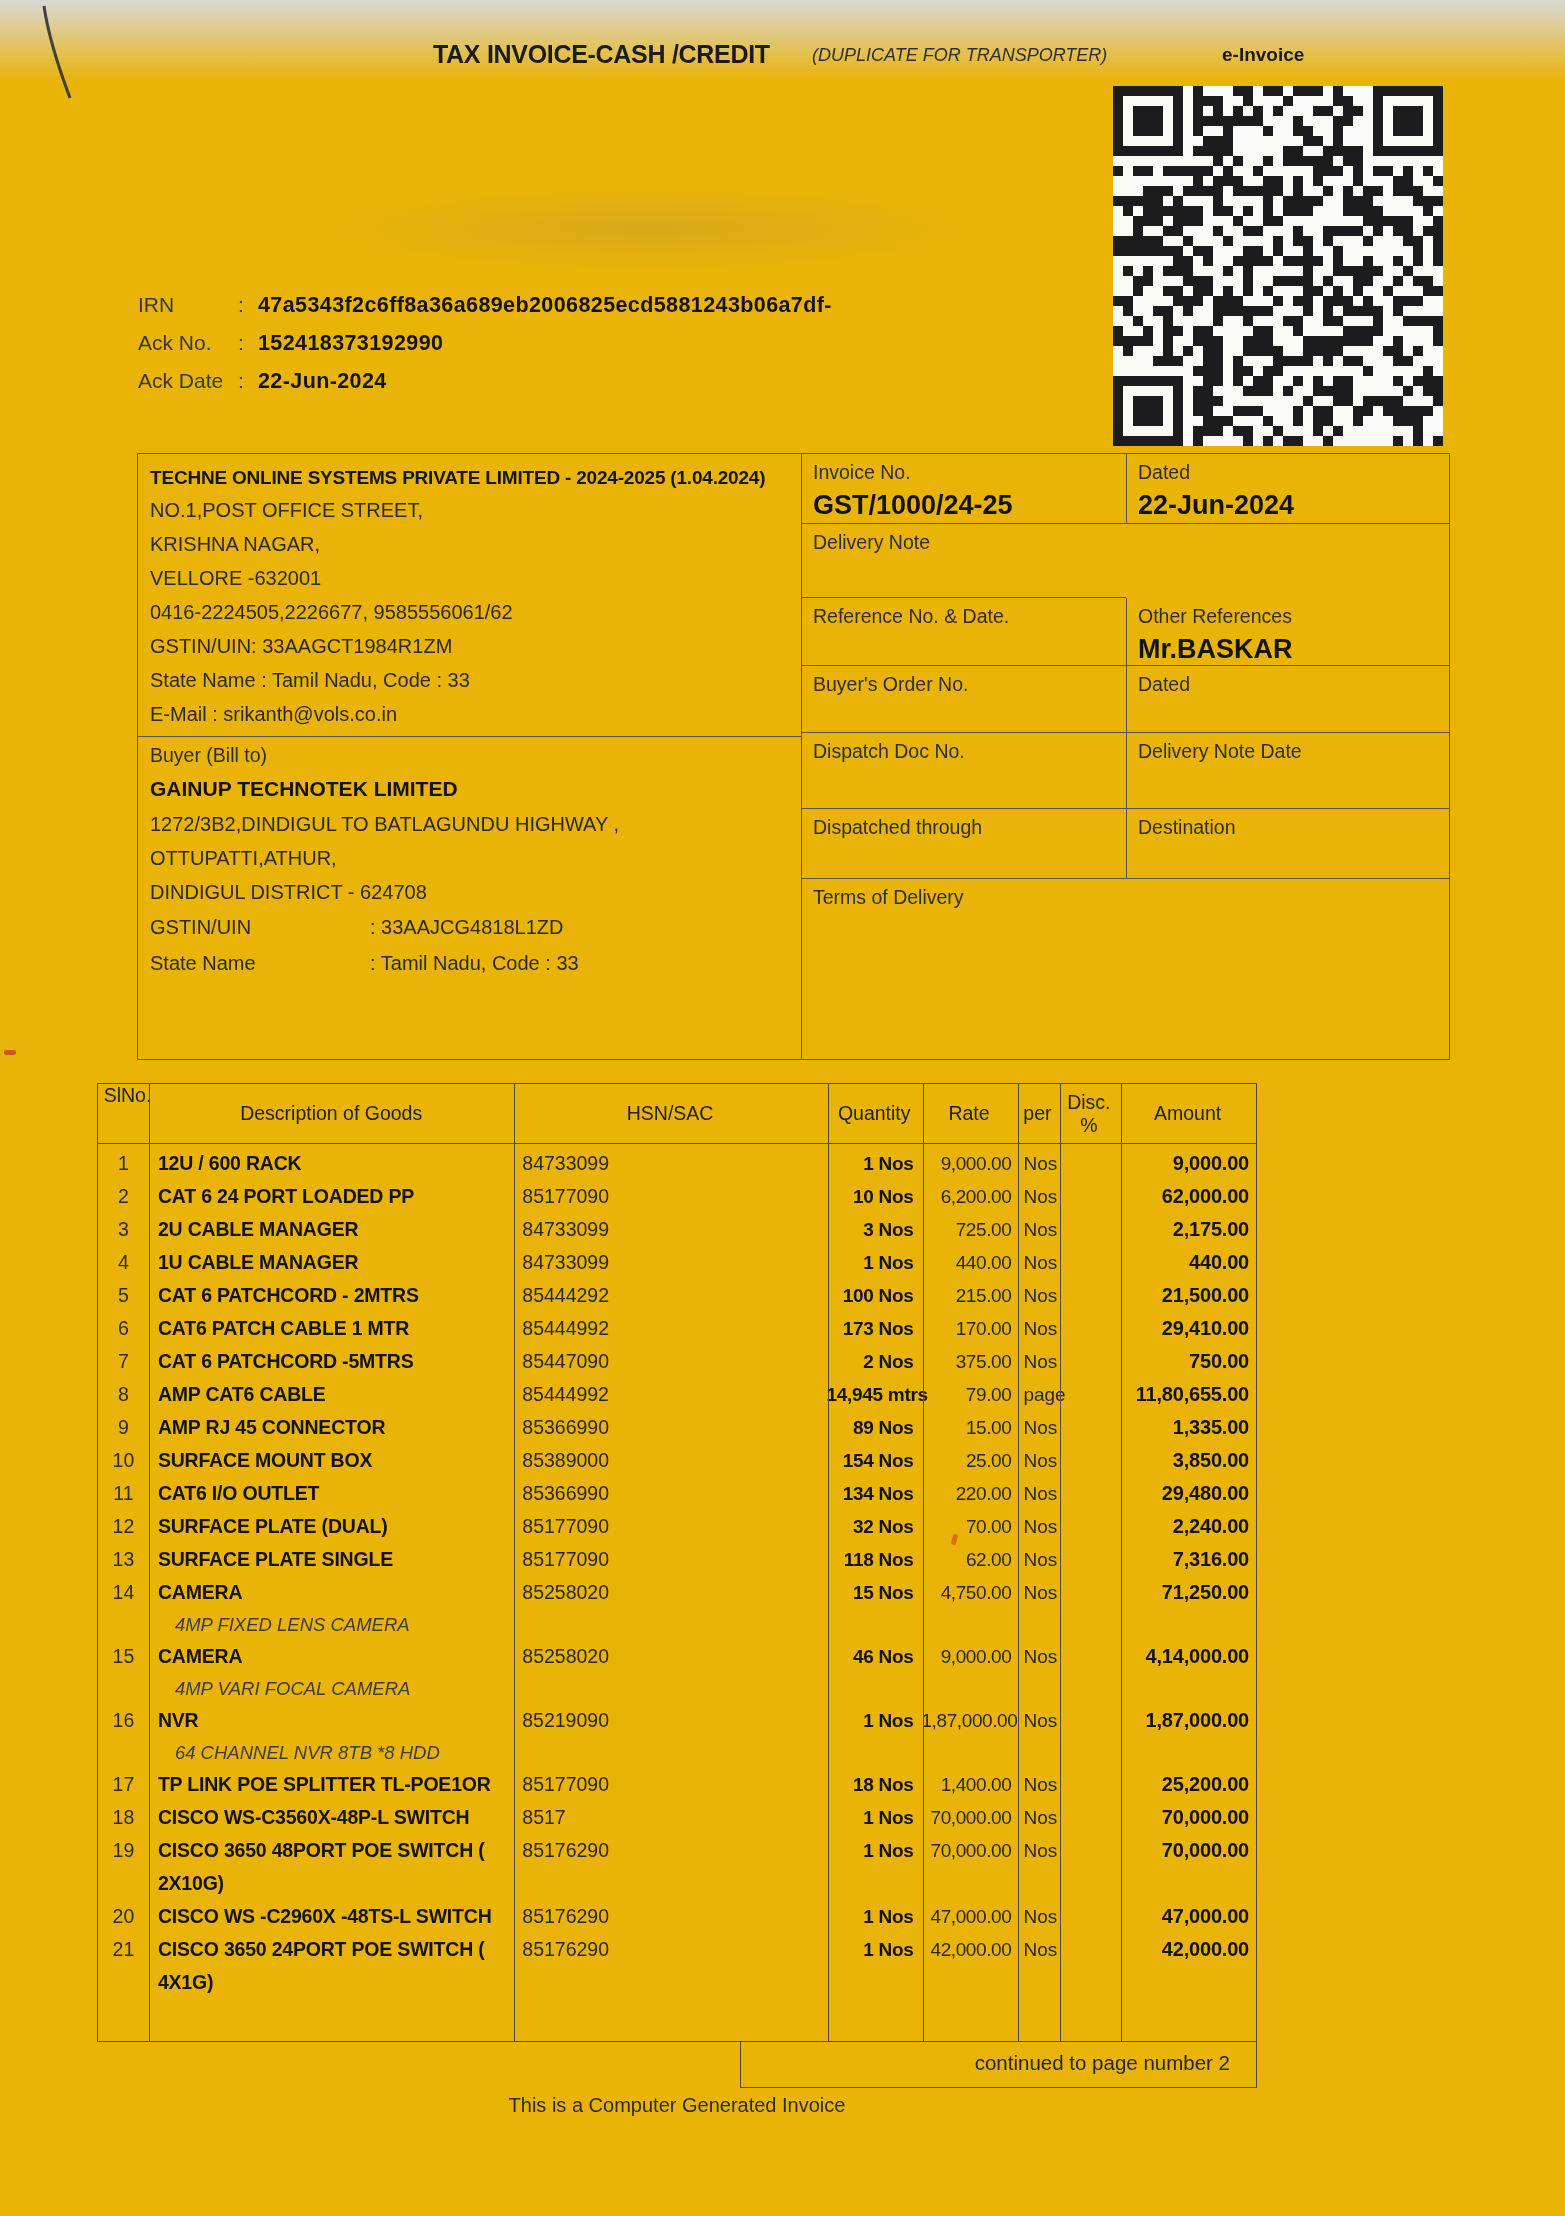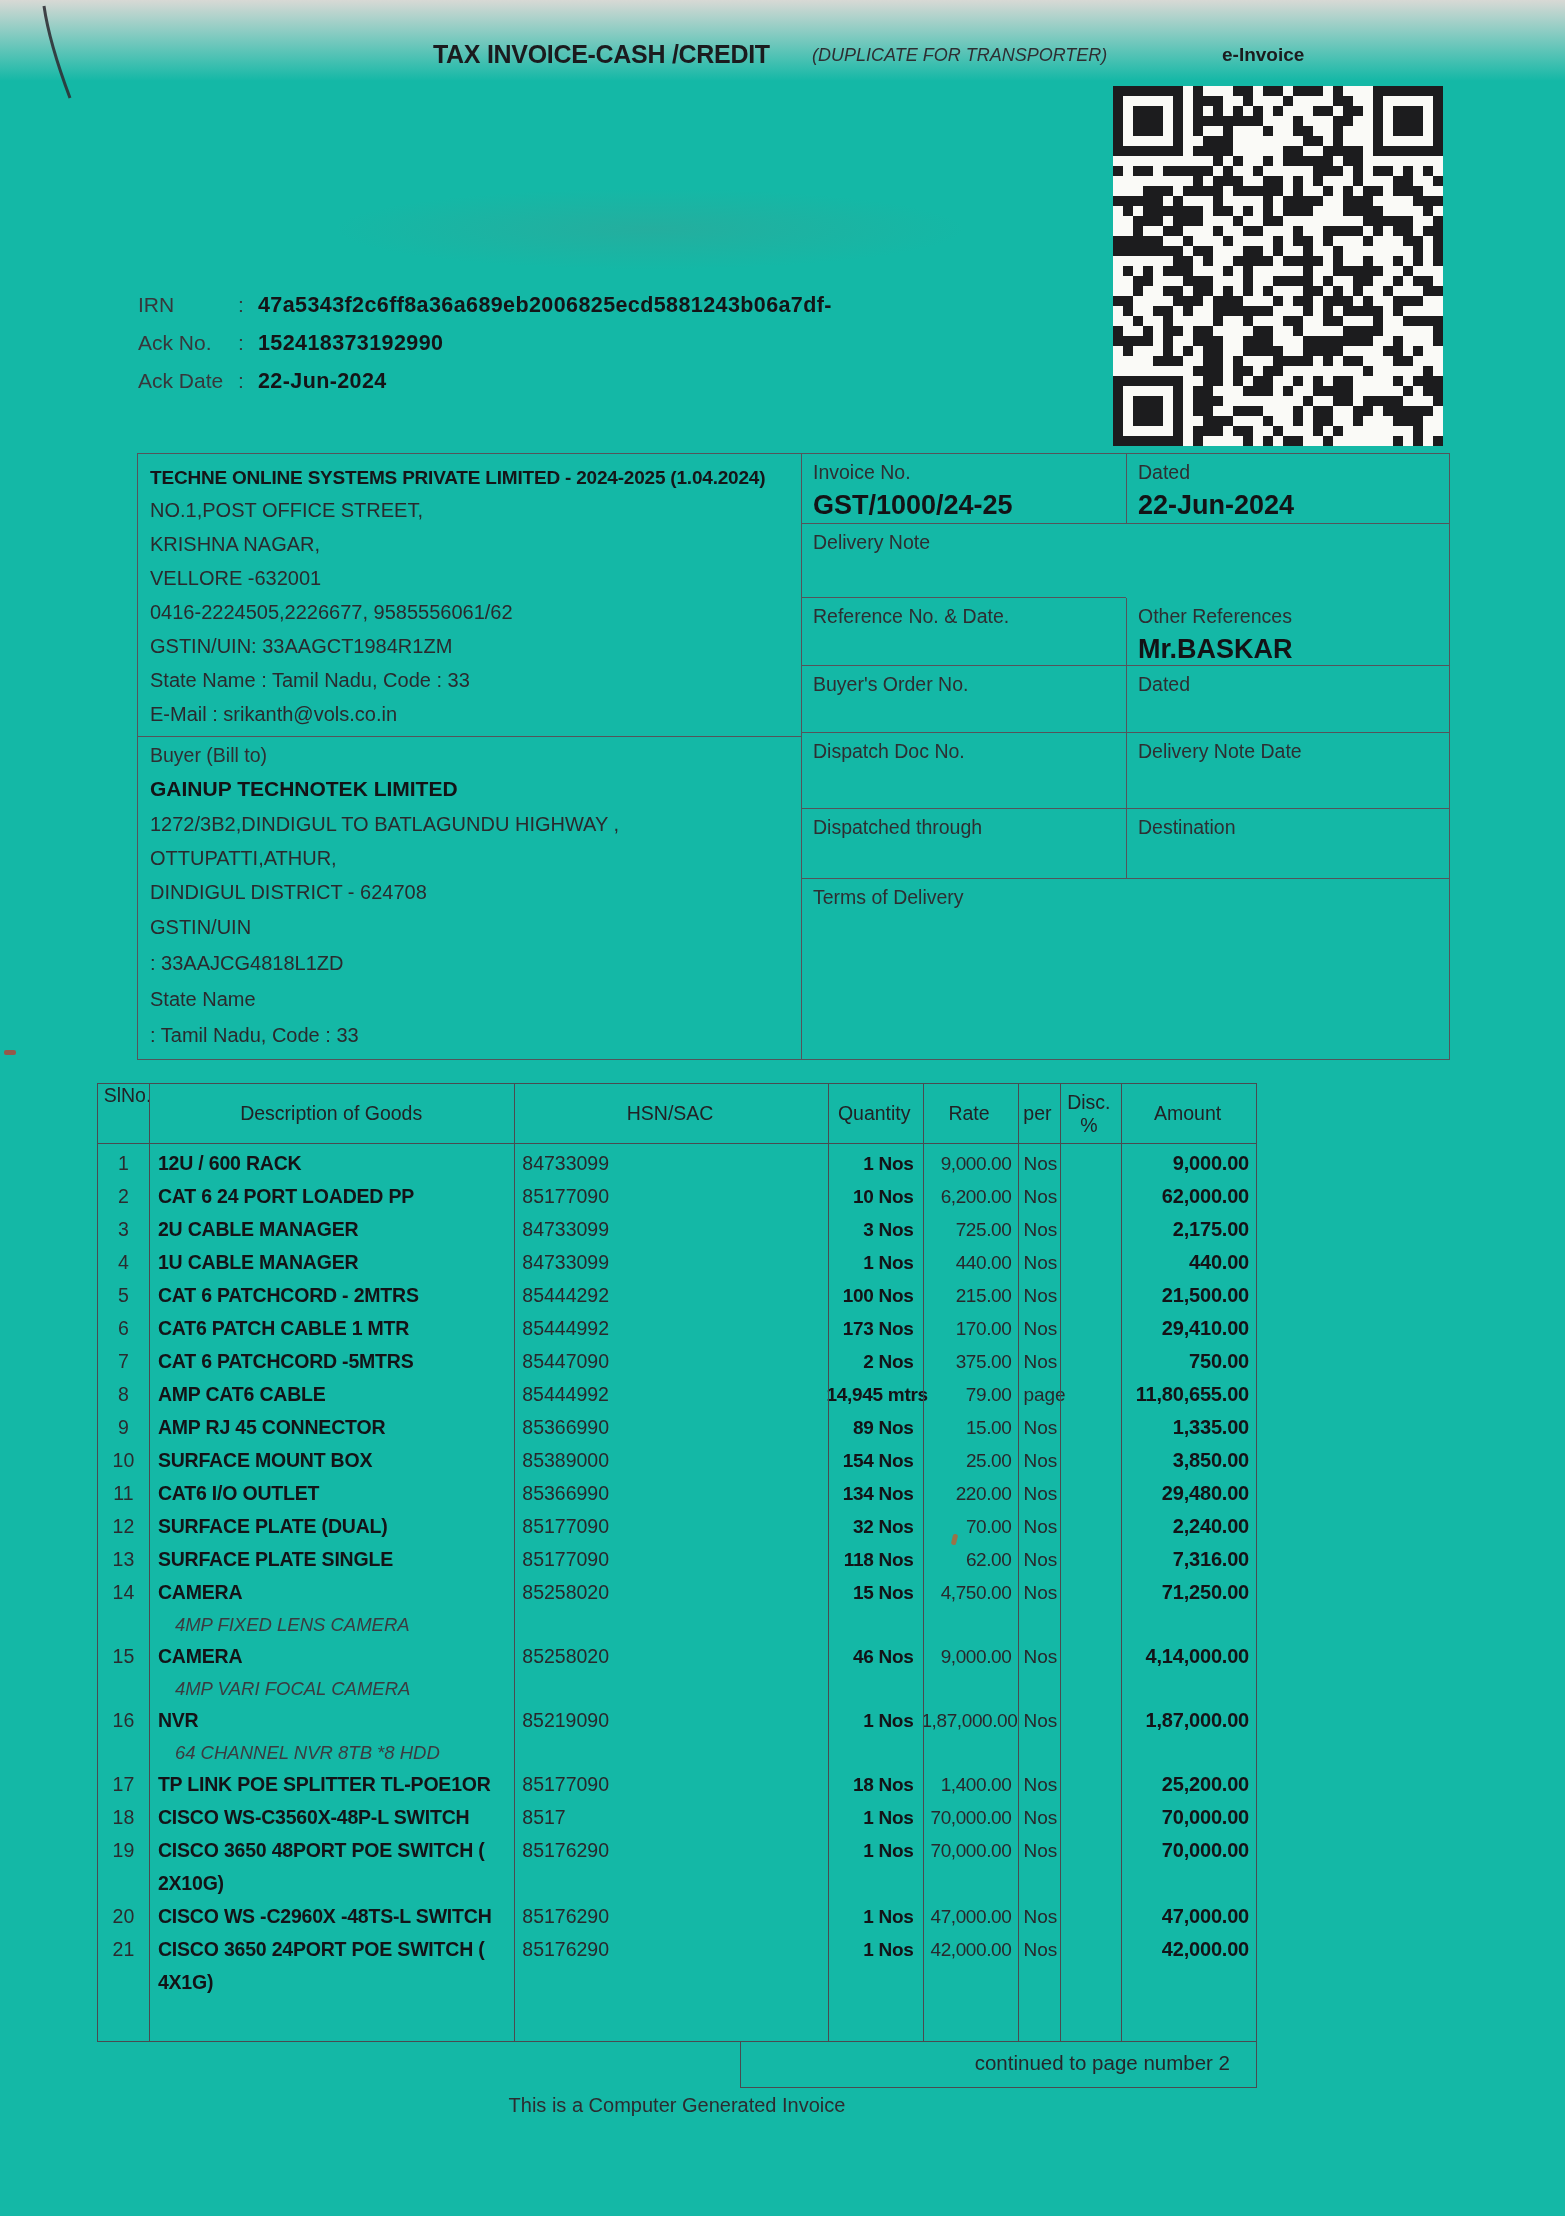--- a/index.html
+++ b/index.html
@@ -1,16 +1,16 @@
 <!DOCTYPE html>
 <html><head>
 <meta charset="utf-8">
 <style>
   html,body{margin:0;padding:0;background:#f3f3f0;}
-  .page{position:relative;width:1565px;height:2216px;background:#14b8a6;
+  .page{position:relative;width:1565px;height:2216px;background:#eab308;
         font-family:"Liberation Sans",sans-serif;color:#26262a;overflow:hidden;}
   .page::before{content:"";position:absolute;left:0;top:0;right:0;height:92px;
         background:linear-gradient(180deg,#d8d9d5 0%,rgba(243,243,240,0) 88%);pointer-events:none;}
   .abs{position:absolute;}
   
   .title{font-size:25px;font-weight:bold;letter-spacing:-0.3px;color:#1b1b1e;white-space:nowrap;}
   .subtitle{font-size:18px;font-style:italic;color:#2e2e32;white-space:nowrap;}
   .einv{font-size:19px;font-weight:bold;color:#1b1b1e;}
   .smudge{background:radial-gradient(ellipse at center,rgba(120,122,118,.16),rgba(120,122,118,0) 70%);}
   
@@ -19,21 +19,21 @@
   .irn-colon{width:20px;font-size:21px;color:#37373b;line-height:38px;}
   .irn-val{font-size:21.5px;font-weight:bold;color:#141417;letter-spacing:.4px;line-height:38px;}
   
   .grid{left:137px;top:453px;width:1313px;height:607px;border:1.6px solid #54545a;box-sizing:border-box;overflow:hidden;}
   .party{position:absolute;left:0;top:0;width:663px;height:100%;padding:8px 12px;box-sizing:border-box;}
   .party-name{font-size:19px;font-weight:bold;letter-spacing:-0.2px;line-height:31px;white-space:nowrap;color:#151518;}
   .party-line{font-size:20px;line-height:34px;color:#2a2a2e;white-space:nowrap;}
   .party-divider{border-top:1.5px solid #54545a;margin:5px -12px 2px -12px;}
   .buyer-label{font-size:19.5px;line-height:32px;color:#2f2f33;}
   .buyer-name{font-size:21px;font-weight:bold;line-height:36px;color:#131316;}
-  .kv{display:flex;font-size:20px;line-height:36px;color:#2a2a2e;flex-direction:column;}
+  .kv{display:flex;font-size:20px;line-height:36px;color:#2a2a2e;}
   .kv .k{width:220px;}
   .mcell{position:absolute;box-sizing:border-box;border-left:1.6px solid #54545a;border-bottom:1.6px solid #54545a;padding:5px 11px;}
   .mcell.noline{border-bottom:none;}
   .mlabel{font-size:19.5px;color:#2e2e32;line-height:26px;}
   .mval{font-size:27px;font-weight:bold;color:#131316;line-height:30px;margin-top:5px;}
   
   .itable{left:97px;top:1083px;width:1160px;height:959px;border:1.8px solid #4a4a50;box-sizing:border-box;
           display:flex;flex-direction:column;}
   .vline{position:absolute;top:0;bottom:0;width:1.4px;background:#4a4a50;}
   .thead{display:flex;border-bottom:1.6px solid #4a4a50;height:60px;box-sizing:border-box;flex:0 0 auto;}

